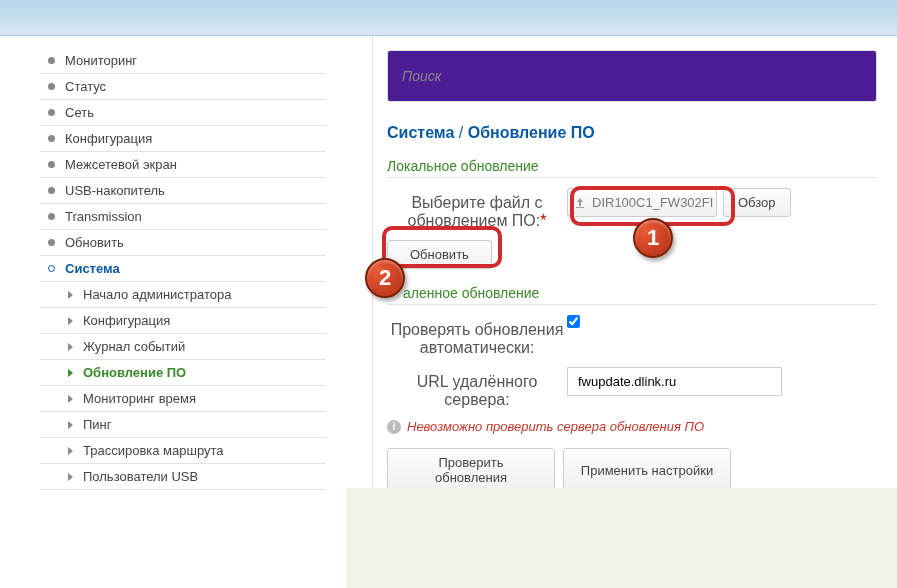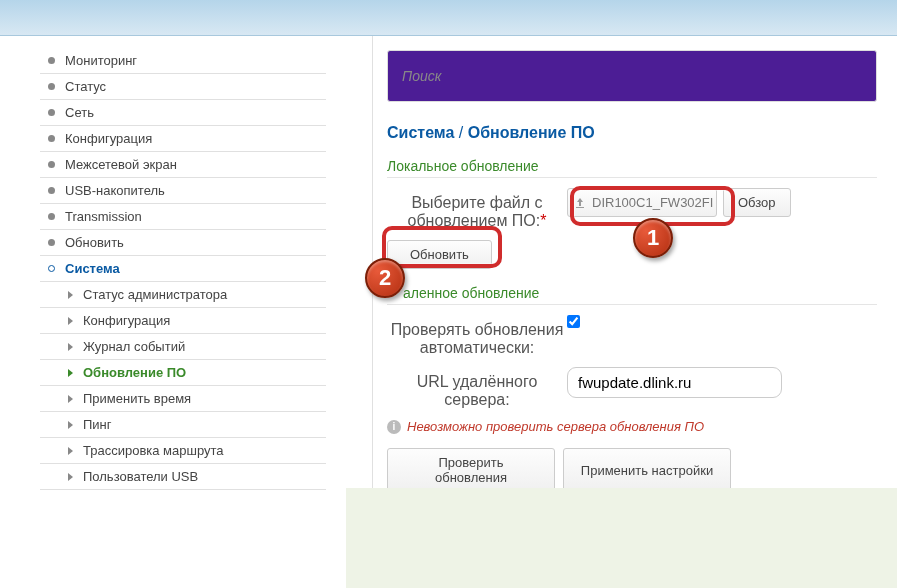--- a/index.html
+++ b/index.html
@@ -144,24 +144,24 @@
   border: 1px solid #ccc;
   border-radius: 3px;
   background: linear-gradient(#fdfdfd,#f0f0f0);
   padding: 6px 14px;
   color: #444;
   font-size: 13px;
   cursor: pointer;
 }
 .text-input {
   border: 1px solid #ccc;
-  border-radius: 9px;
+  border-radius: 1px;
   padding: 6px 10px;
   width: 215px;
-  font-size: 15px;
+  font-size: 13px;
 }
 .error-msg {
   color: #c0392b;
   font-style: italic;
   font-size: 13px;
   display: flex;
   align-items: center;
   gap: 6px;
   margin: 6px 0 14px 0;
 }
@@ -238,37 +238,37 @@
     <div class="nav-item">
         <span class="bullet"></span>
         <span>Обновить</span>
       </div>
     <div class="nav-item expanded">
         <span class="bullet"></span>
         <span>Система</span>
       </div>
     <div class="sub-item">
         <span class="arrow"></span>
-        <span>Статус администратора</span>
+        <span>Начало администратора</span>
       </div>
     <div class="sub-item">
         <span class="arrow"></span>
         <span>Конфигурация</span>
       </div>
     <div class="sub-item">
         <span class="arrow"></span>
         <span>Журнал событий</span>
       </div>
     <div class="sub-item active">
         <span class="arrow"></span>
         <span>Обновление ПО</span>
       </div>
     <div class="sub-item">
         <span class="arrow"></span>
-        <span>Применить время</span>
+        <span>Мониторинг время</span>
       </div>
     <div class="sub-item">
         <span class="arrow"></span>
         <span>Пинг</span>
       </div>
     <div class="sub-item">
         <span class="arrow"></span>
         <span>Трассировка маршрута</span>
       </div>
     <div class="sub-item">

